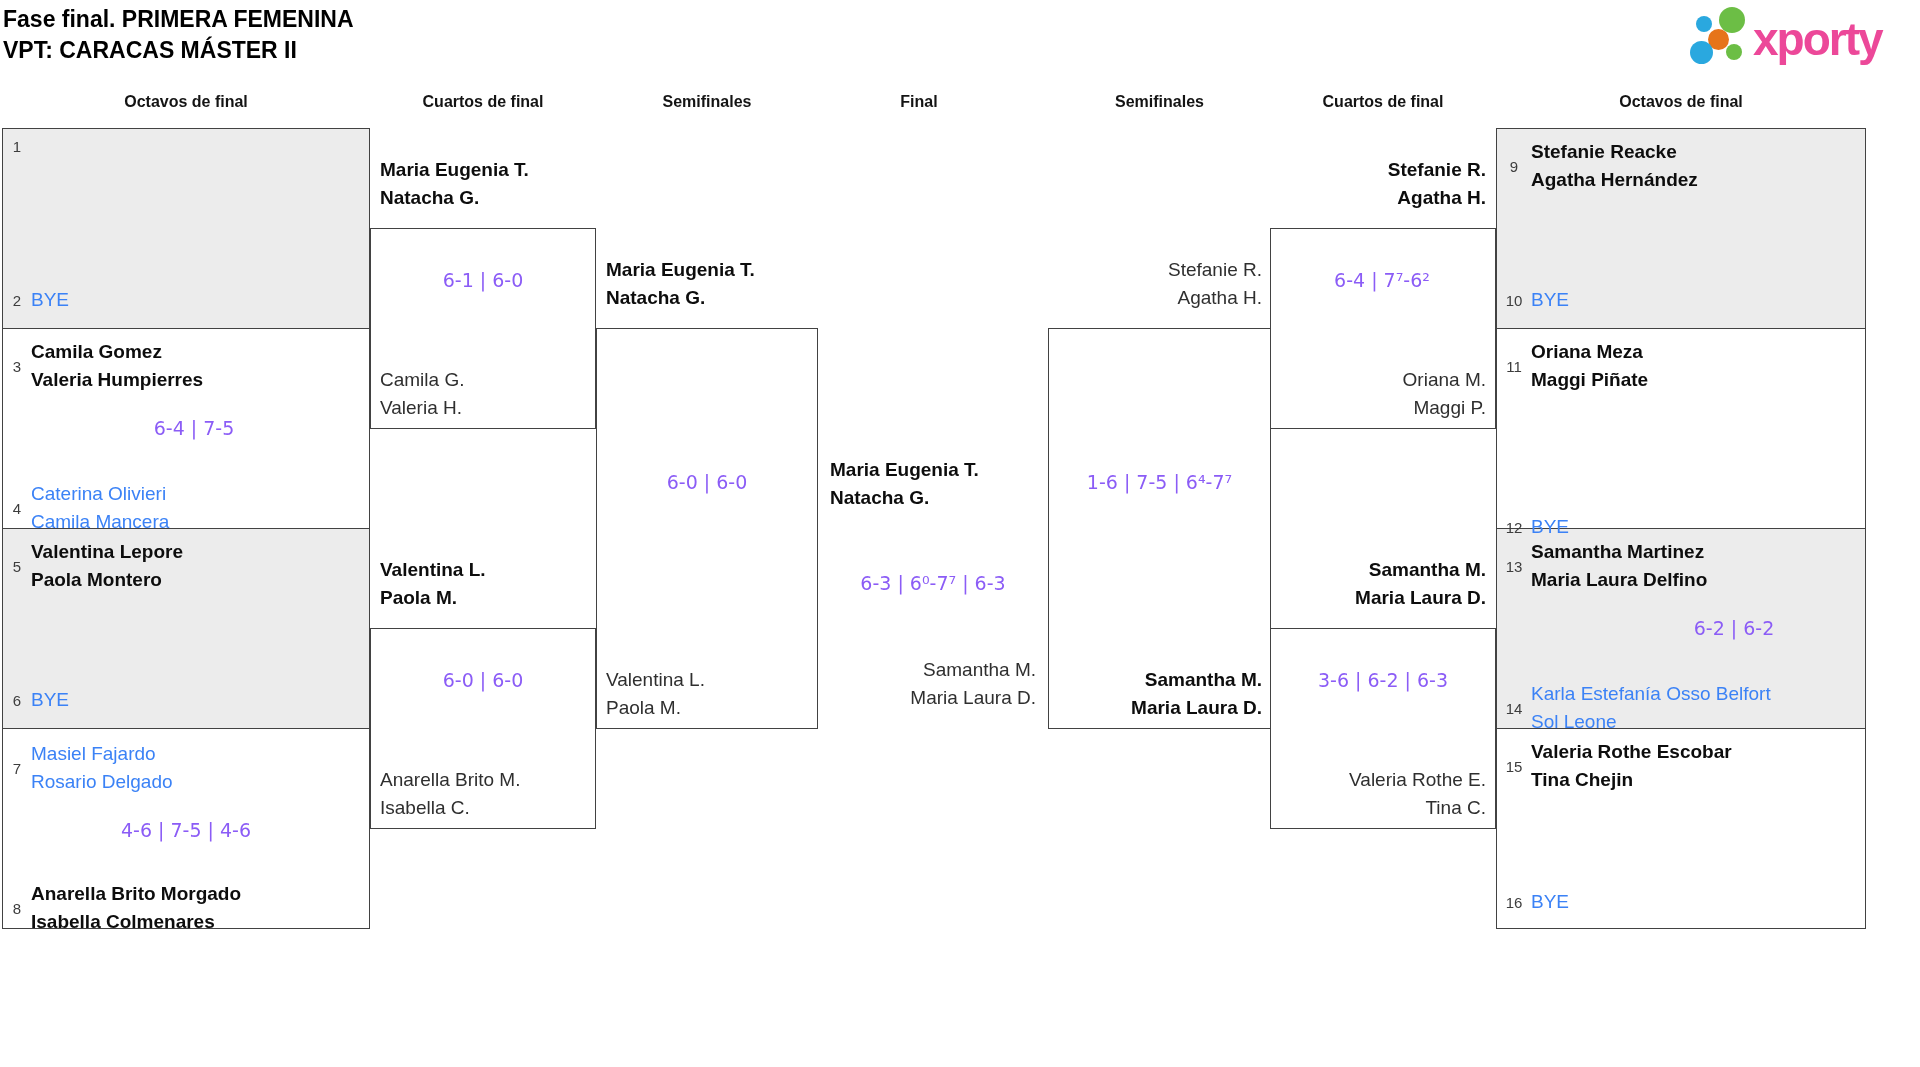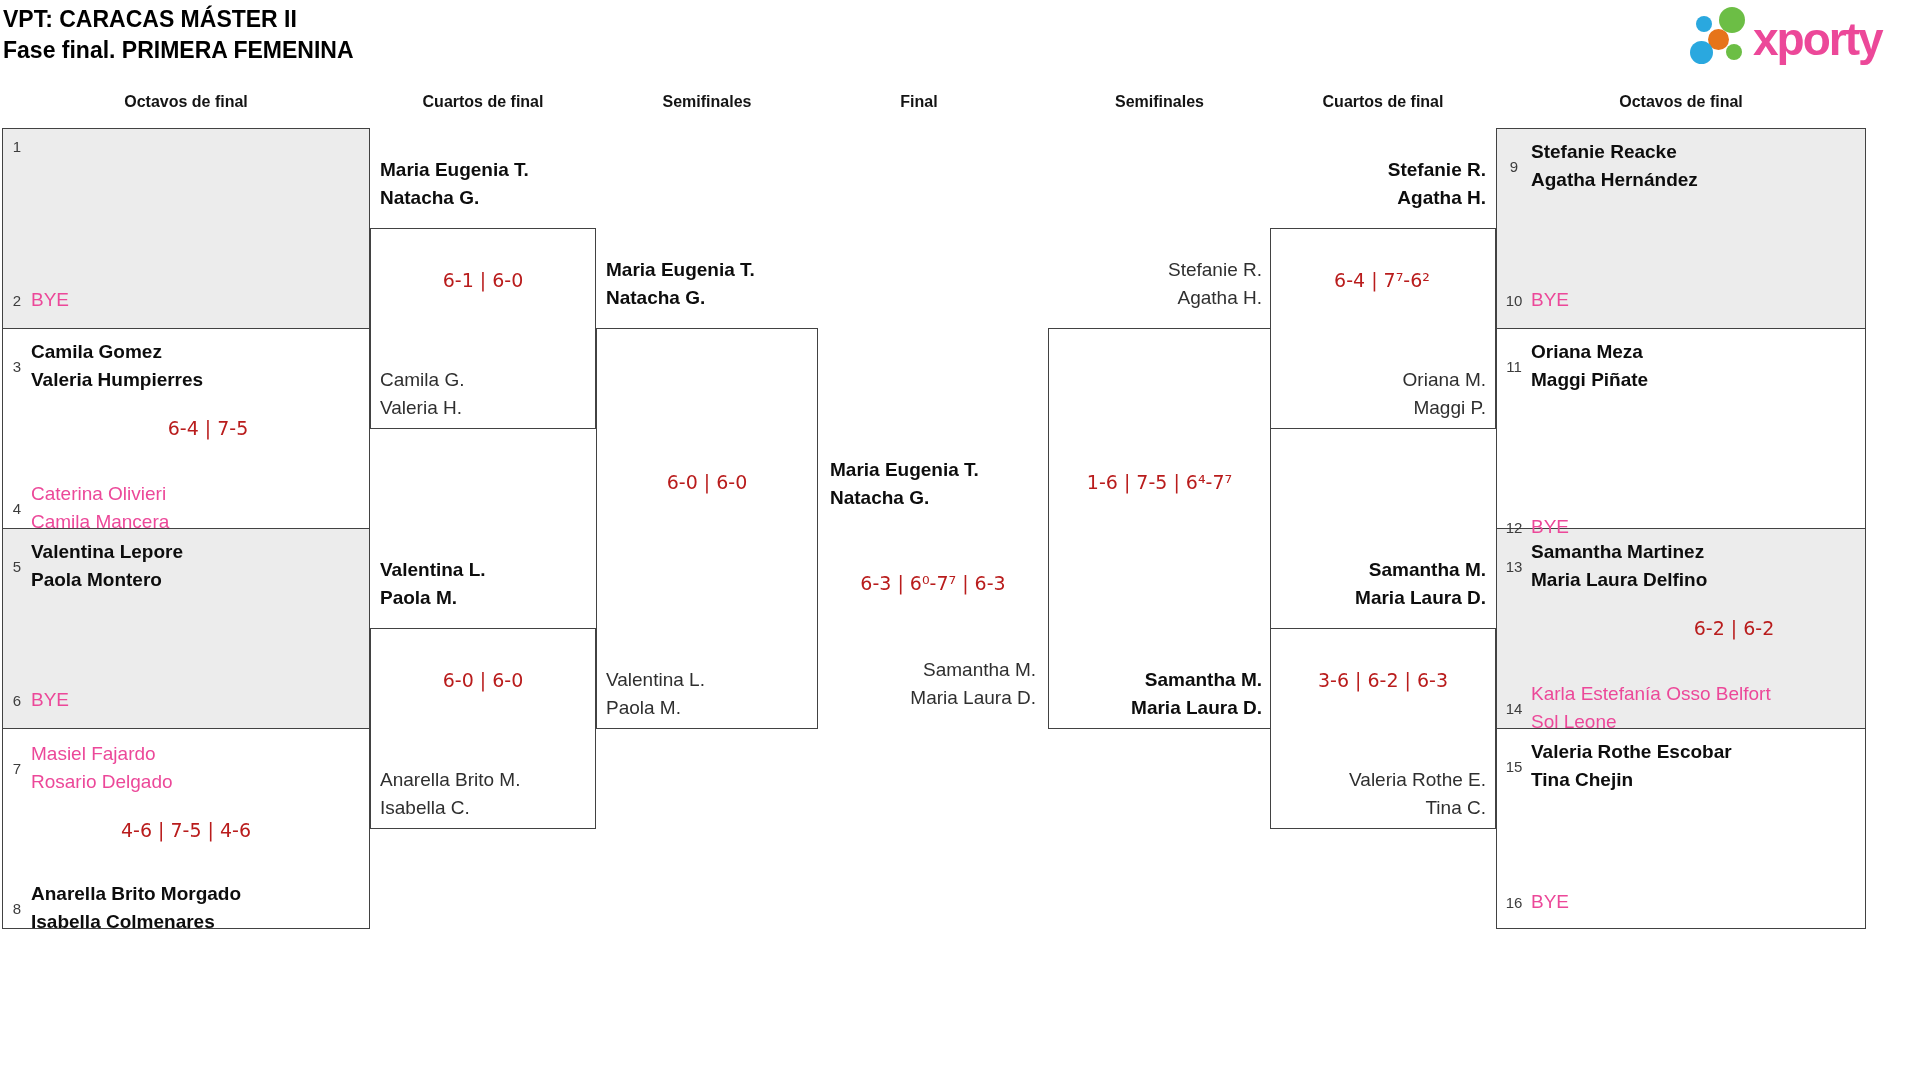--- a/index.html
+++ b/index.html
@@ -10,43 +10,43 @@
 
   .round-header{position:absolute;top:93px;font-size:16px;font-weight:600;color:#141414;text-align:center;white-space:nowrap;}
 
   .box{position:absolute;border:1px solid #424242;box-sizing:border-box;background:transparent;}
   .box.gray{background:#ececec;}
 
   .entrant{position:absolute;display:flex;align-items:center;gap:5px;white-space:nowrap;}
   .seed{font-size:15px;color:#3d3d3d;flex:none;text-align:center;}
   .seed.s1{width:18px;}
   .seed.s2{width:24px;}
-  .names{font-size:19px;line-height:28px;color:#ec4899;}
+  .names{font-size:19px;line-height:28px;color:#3b82f6;}
   .names span{display:block;}
   .winner .names{font-weight:700;color:#0d0d0d;}
 
   .label{position:absolute;font-size:19px;line-height:28px;color:#2f2f2f;white-space:nowrap;}
   .label span{display:block;}
   .label.winner{font-weight:700;color:#0d0d0d;}
   .label.right{text-align:right;}
 
-  .score{position:absolute;font-size:19px;line-height:28px;color:#b91c1c;text-align:center;white-space:nowrap;font-family:"DejaVu Sans", sans-serif;}
+  .score{position:absolute;font-size:19px;line-height:28px;color:#8b5cf6;text-align:center;white-space:nowrap;font-family:"DejaVu Sans", sans-serif;}
 
   .logo{position:absolute;left:1686px;top:2px;width:230px;height:72px;}
   .logo .dot{position:absolute;border-radius:50%;}
   .logo .wordmark{position:absolute;left:67px;top:10px;font-size:46px;font-weight:700;letter-spacing:-2px;}
 </style>
 </head>
 <body>
 
 <div class="canvas">
 
   <div class="title">
+    <div>Fase final. PRIMERA FEMENINA</div>
     <div>VPT: CARACAS MÁSTER II</div>
-    <div>Fase final. PRIMERA FEMENINA</div>
   </div>
 
   <div class="logo">
     <span class="dot" style="left:10px;top:14px;width:16px;height:16px;background:#2aa8df;"></span>
     <span class="dot" style="left:33px;top:5px;width:26px;height:26px;background:#6cbe45;"></span>
     <span class="dot" style="left:22px;top:27px;width:21px;height:21px;background:#e6741a;"></span>
     <span class="dot" style="left:4px;top:39px;width:23px;height:23px;background:#2aa8df;"></span>
     <span class="dot" style="left:40px;top:42px;width:16px;height:16px;background:#6cbe45;"></span>
     <span class="wordmark" style="color:#ec4899;">xporty</span>
   </div>
@@ -87,21 +87,21 @@
       </div>
   </div>
 
   <div class="entrant winner" style="left:8px;top:338px;">
     <span class="seed s1">3</span>
     <div class="names">
         <span>Camila Gomez</span>
         <span>Valeria Humpierres</span>
       </div>
   </div>
-  <div class="score" style="left:14px;width:388px;top:414px;">6-4 | 7-5</div>
+  <div class="score" style="left:0;width:388px;top:414px;">6-4 | 7-5</div>
   <div class="entrant" style="left:8px;top:480px;">
     <span class="seed s1">4</span>
     <div class="names">
         <span>Caterina Olivieri</span>
         <span>Camila Mancera</span>
       </div>
   </div>
 
   <div class="entrant winner" style="left:8px;top:538px;">
     <span class="seed s1">5</span>

